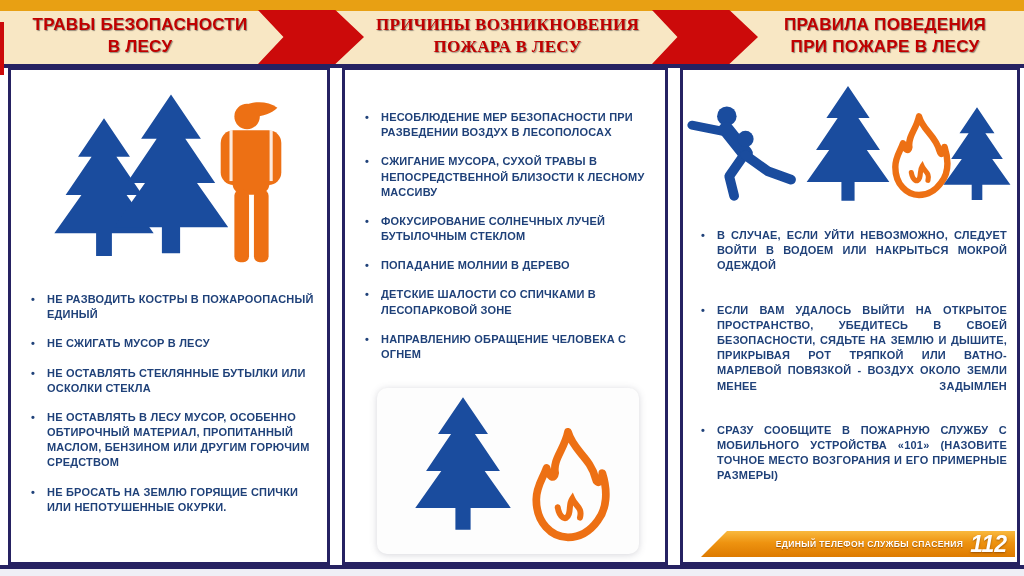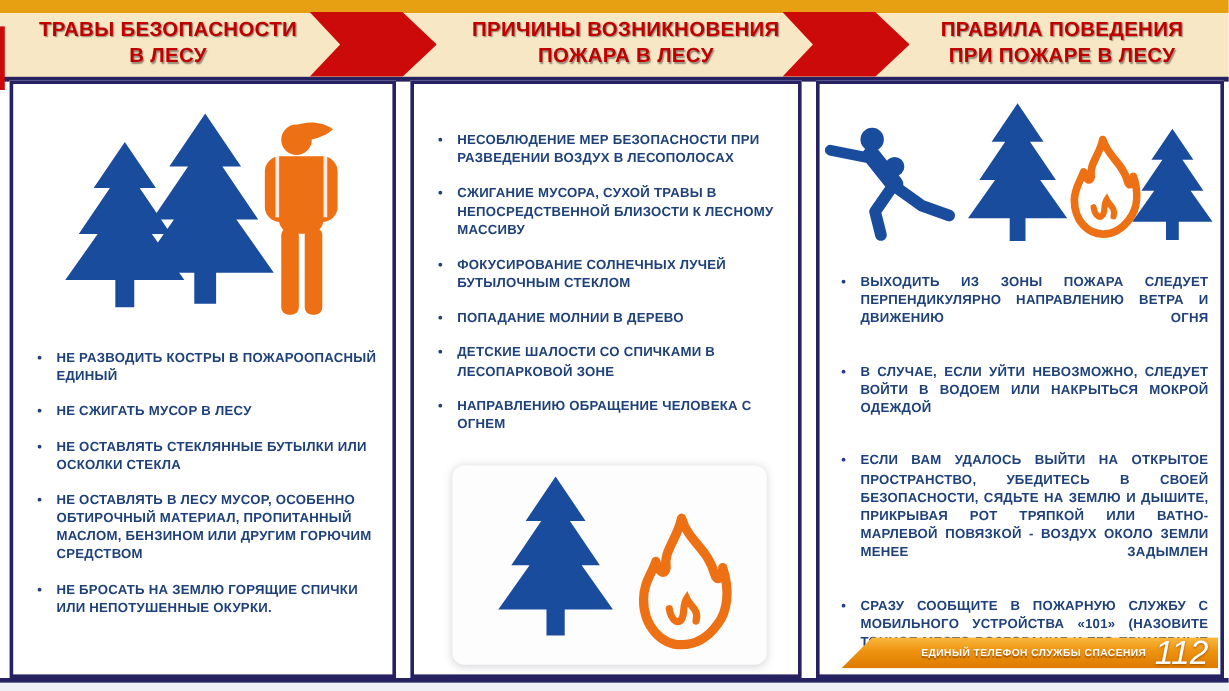--- a/index.html
+++ b/index.html
@@ -16,21 +16,21 @@
   .header-band{position:absolute;left:0;top:11px;width:1024px;height:53px;background:#F8E7C4;border-bottom:4px solid #262262;}
   .left-sliver{position:absolute;left:0;top:11px;width:4px;height:53px;background:#CC0A0A;}
 
   .header-title{
     position:absolute;top:14px;text-align:center;
     color:#C00000;font-weight:bold;font-size:17px;line-height:1.28;letter-spacing:.3px;
     text-shadow:1px 1px 1px rgba(70,60,60,.55);
     white-space:nowrap;
   }
   .ht1{left:30px;width:220px;}
-  .ht2{left:389px;width:265px;}
+  .ht2{left:375px;width:265px;font-family:Liberation Serif, serif;}
   .ht3{left:765px;width:240px;}
 
   .chev{
     position:absolute;top:10px;height:54px;background:#CC0A0A;
     clip-path:polygon(0% 0%,73% 0%,100% 50%,73% 100%,0% 100%,24% 50%);
   }
   .chev1{left:258px;width:106px;}
   .chev2{left:652px;width:106px;}
 
   
@@ -81,21 +81,21 @@
     background:linear-gradient(180deg,#F9B93E 0%,#EE9310 45%,#DD7A00 100%);
     clip-path:polygon(26px 0,100% 0,100% 100%,0 100%);
     display:flex;align-items:center;justify-content:flex-end;
     padding-right:8px;box-sizing:border-box;gap:7px;
   }
   .rescue-label{
     color:#ffffff;font-weight:bold;font-size:8.5px;letter-spacing:.4px;
     text-shadow:0 1px 1px rgba(140,70,0,.8);white-space:nowrap;
   }
   .rescue-number{
-    color:#ffffff;font-weight:normal;font-size:28px;font-style:italic;line-height:1;
+    color:#ffffff;font-weight:bold;font-size:23px;font-style:italic;line-height:1;
     text-shadow:0 1px 2px rgba(140,70,0,.8);
   }
 </style>
 </head>
 <body>
 
 <div class="page">
 
   <div class="top-bar"></div>
 
@@ -188,21 +188,20 @@
       <svg style="left:204px;top:30px;" width="64" height="92" viewBox="0 0 100 140">
         <path fill="none" stroke="#ED7014" stroke-width="10" stroke-linejoin="round" stroke-linecap="round" d="M50,8 C56,30 76,38 82,62 C84,71 90,66 90,56 C97,78 95,98 85,111 C75,125 62,131 50,131 C31,131 13,114 13,87 C13,71 21,62 25,50 C28,61 34,64 35,56 C32,40 46,28 50,8 Z"></path>
         <path fill="none" stroke="#ED7014" stroke-width="8" stroke-linecap="round" d="M38,96 C40,108 48,113 51,104 C53,98 51,92 55,86 C59,95 67,96 64,108"></path>
       </svg>
 
       <svg style="left:256px;top:22px;" width="76" height="114" viewBox="0 0 100 140">
         <polygon fill="#1A4C9E" points="50,2 73,36 61,36 84,70 70,70 94,104 57,104 57,124 43,124 43,104 6,104 30,70 16,70 39,36 27,36"></polygon>
       </svg>
     </div>
     <ul class="blist">
-      <li>ВЫХОДИТЬ ИЗ ЗОНЫ ПОЖАРА СЛЕДУЕТ ПЕРПЕНДИКУЛЯРНО НАПРАВЛЕНИЮ ВЕТРА И ДВИЖЕНИЮ ОГНЯ</li>
       <li>В СЛУЧАЕ, ЕСЛИ УЙТИ НЕВОЗМОЖНО, СЛЕДУЕТ ВОЙТИ В ВОДОЕМ ИЛИ НАКРЫТЬСЯ МОКРОЙ ОДЕЖДОЙ</li>
       <li>ЕСЛИ ВАМ УДАЛОСЬ ВЫЙТИ НА ОТКРЫТОЕ ПРОСТРАНСТВО, УБЕДИТЕСЬ В СВОЕЙ БЕЗОПАСНОСТИ, СЯДЬТЕ НА ЗЕМЛЮ И ДЫШИТЕ, ПРИКРЫВАЯ РОТ ТРЯПКОЙ ИЛИ ВАТНО-МАРЛЕВОЙ ПОВЯЗКОЙ - ВОЗДУХ ОКОЛО ЗЕМЛИ МЕНЕЕ ЗАДЫМЛЕН</li>
       <li>СРАЗУ СООБЩИТЕ В ПОЖАРНУЮ СЛУЖБУ С МОБИЛЬНОГО УСТРОЙСТВА «101» (НАЗОВИТЕ ТОЧНОЕ МЕСТО ВОЗГОРАНИЯ И ЕГО ПРИМЕРНЫЕ РАЗМЕРЫ)</li>
     </ul>
     <div class="rescue-banner">
       <span class="rescue-label">ЕДИНЫЙ ТЕЛЕФОН СЛУЖБЫ СПАСЕНИЯ</span>
       <span class="rescue-number">112</span>
     </div>
   </div>
 

